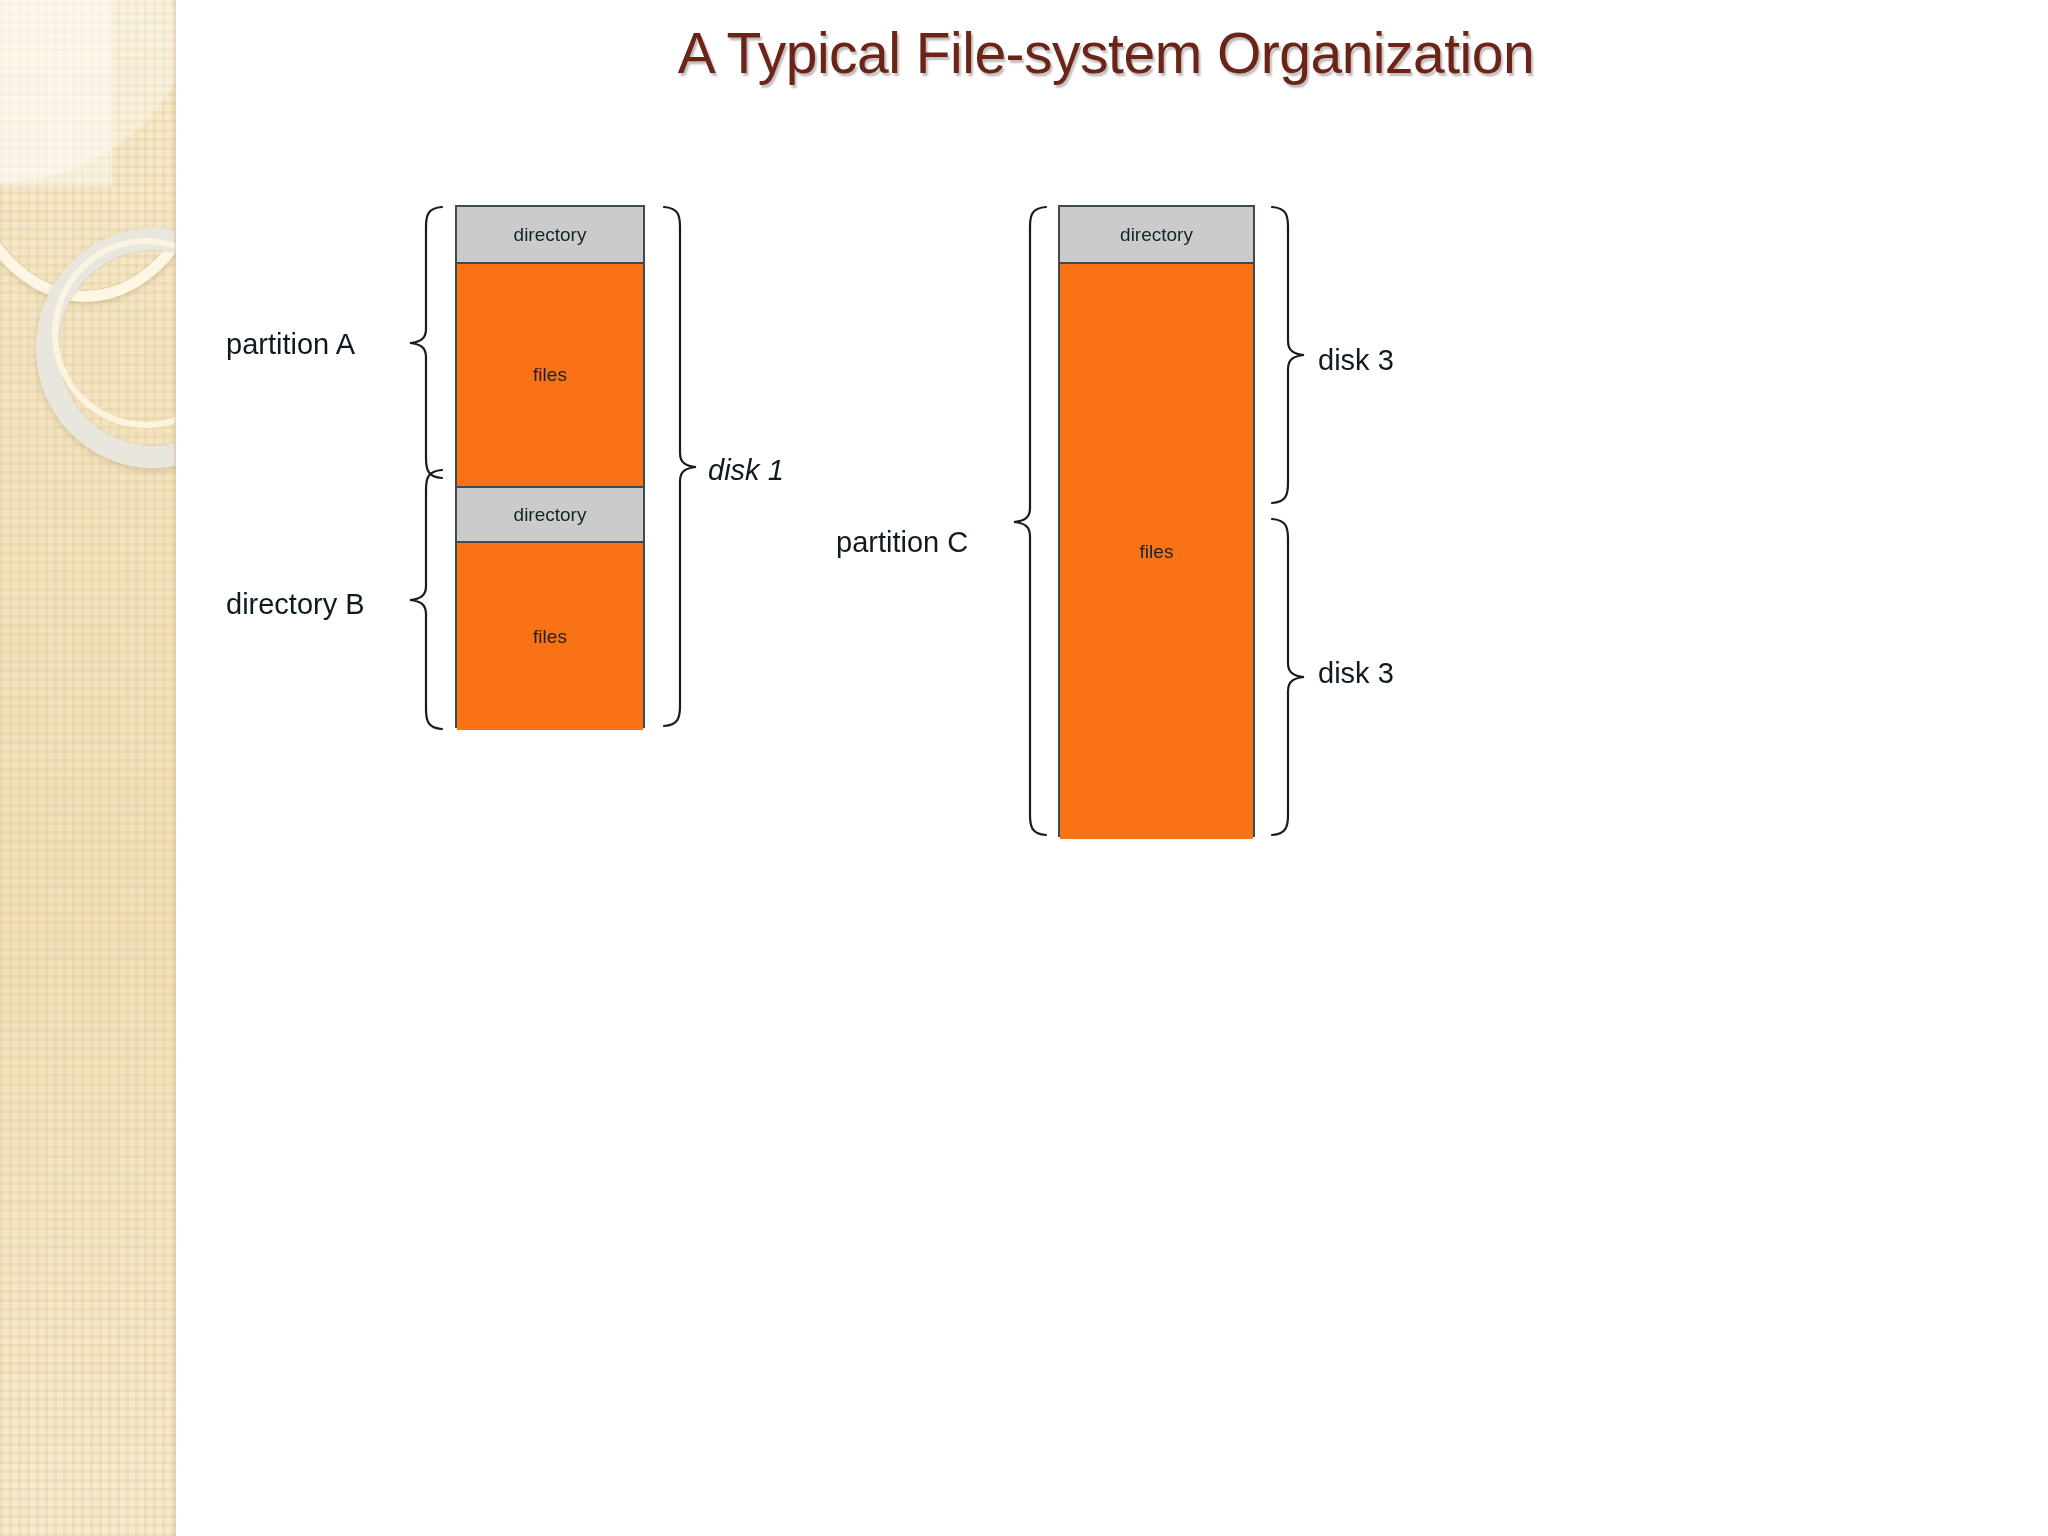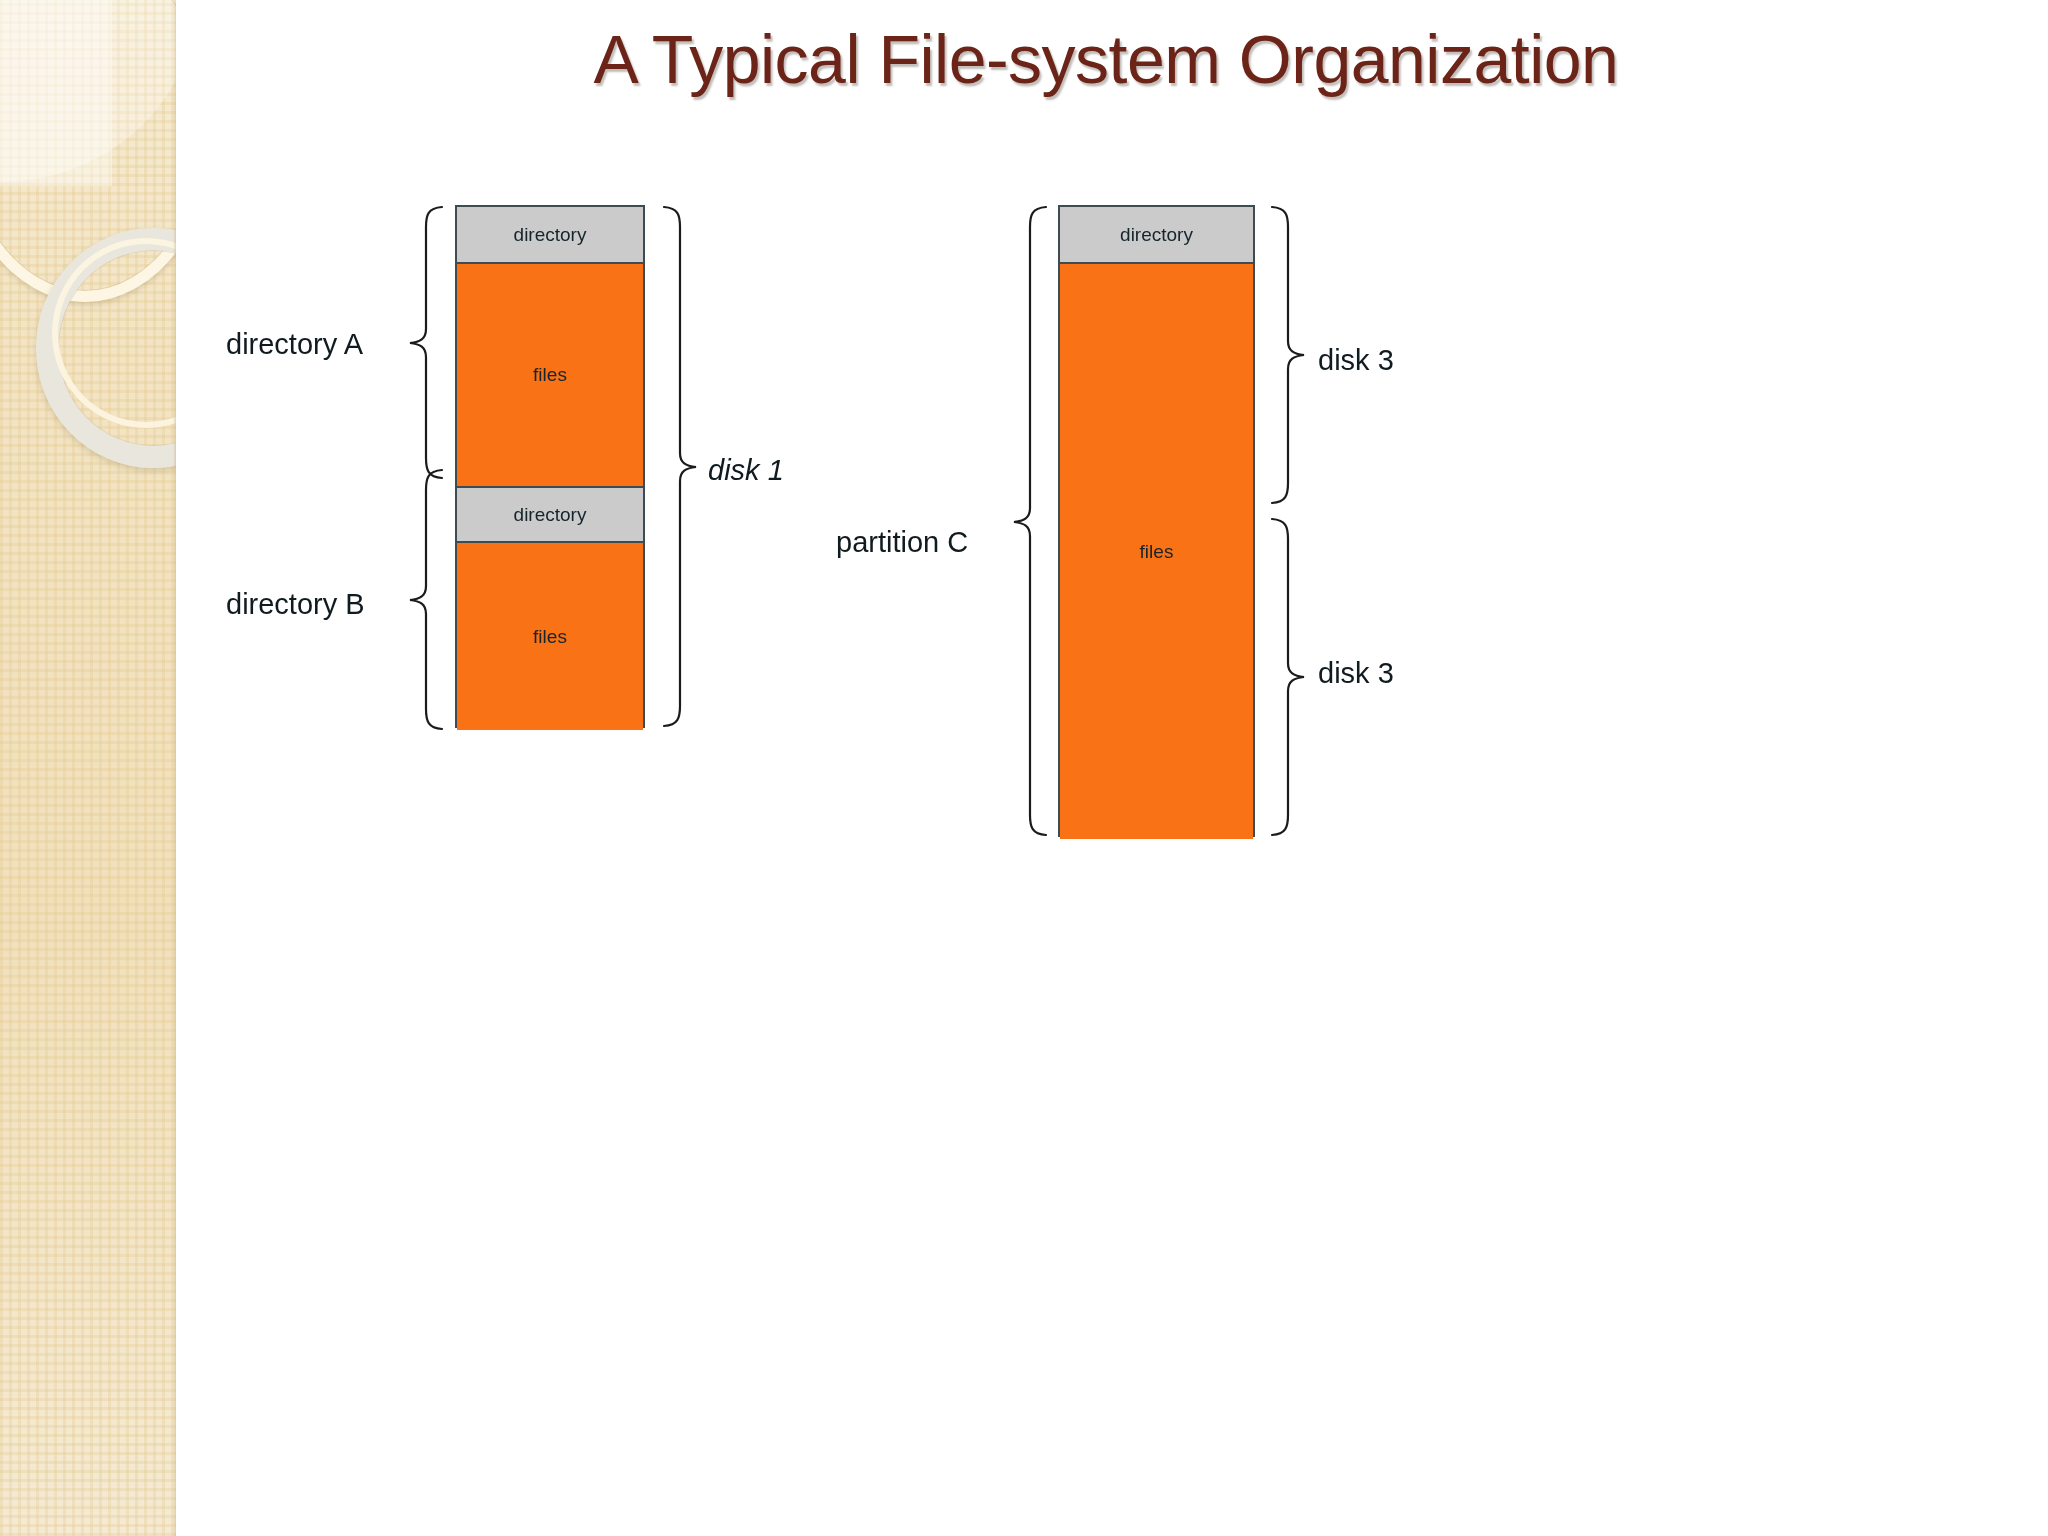--- a/index.html
+++ b/index.html
@@ -81,21 +81,21 @@
     background: linear-gradient(90deg, rgba(214,190,140,0.0), rgba(196,168,112,0.45));
   }
 
   
   #title {
     position: absolute;
     left: 176px;
     top: 24px;
     width: 1860px;
     text-align: center;
-    font-size: 68px;
+    font-size: 57px;
     line-height: 1.05;
     color: #6b2417;
     letter-spacing: -0.5px;
     text-shadow: 2px 3px 2px rgba(120,110,105,0.45);
     white-space: nowrap;
   }
   .disk-box {
     position: absolute;
     border: 2px solid #3d4b52;
     box-sizing: border-box;
@@ -153,21 +153,21 @@
     <div class="seg files" style="top:57px;  height:222px;">files</div>
     <div class="seg dir" style="top:279px; height:57px; border-top:2px solid #3d4b52;">directory</div>
     <div class="seg files" style="top:336px; height:187px;">files</div>
   </div>
 
   <div class="brace" style="left:406px; top:205px;">
     <svg width="40" height="275" viewBox="0 0 40 275">
       <path d="M36 2 C22 3 20 10 20 22 L20 124 C20 134 14 137 4 138 C14 139 20 142 20 152 L20 253 C20 265 22 272 36 273" fill="none" stroke="#1b1b1b" stroke-width="2.2" stroke-linecap="round"></path>
     </svg>
   </div>
-  <div class="label" style="left:226px; top:328px;">directory A</div>
+  <div class="label" style="left:226px; top:328px;">partition A</div>
 
   <div class="brace" style="left:406px; top:468px;">
     <svg width="40" height="263" viewBox="0 0 40 263">
       <path d="M36 2 C22 3 20 10 20 22 L20 118 C20 128 14 131 4 132 C14 133 20 136 20 146 L20 241 C20 253 22 260 36 261" fill="none" stroke="#1b1b1b" stroke-width="2.2" stroke-linecap="round"></path>
     </svg>
   </div>
   <div class="label" style="left:226px; top:588px;">directory B</div>
 
   <div class="brace" style="left:660px; top:205px;">
     <svg width="40" height="523" viewBox="0 0 40 523">

